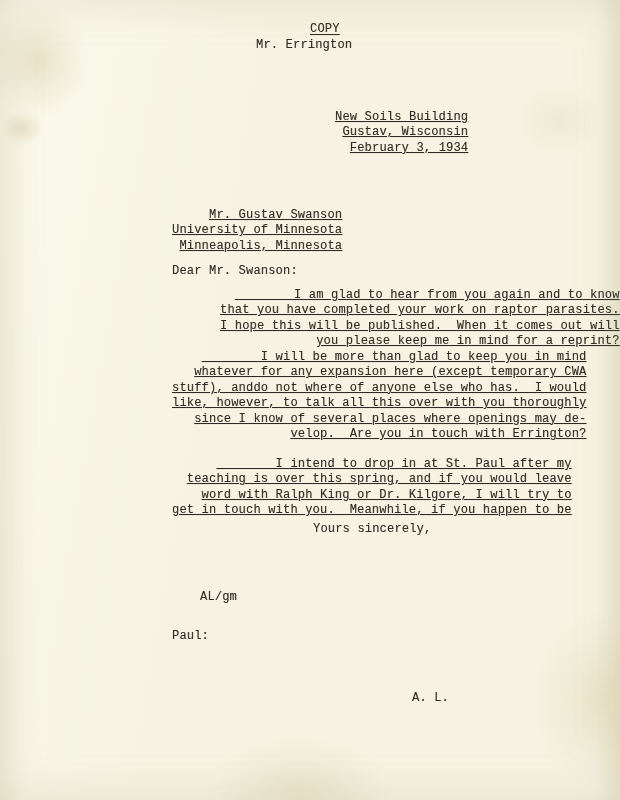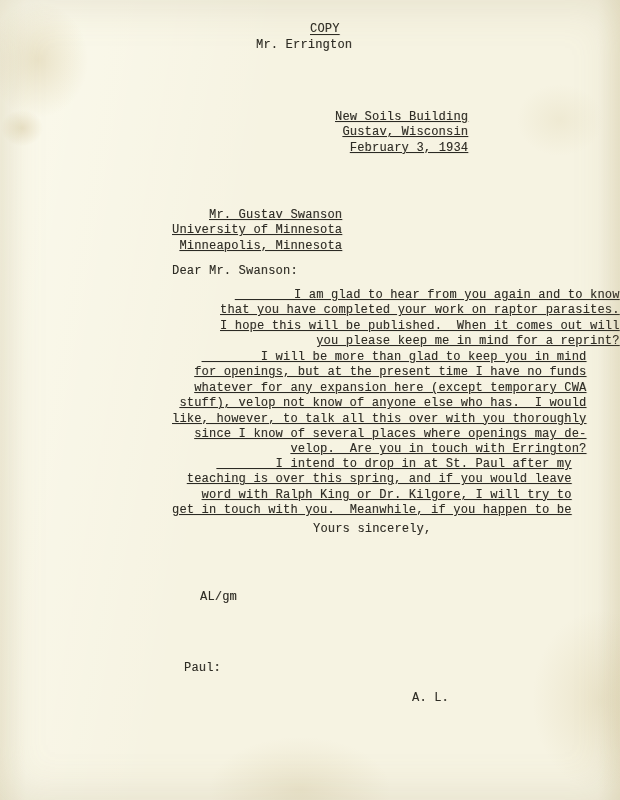--- a/index.html
+++ b/index.html
@@ -61,21 +61,21 @@
   #salutation        { left: 172px; top: 264px; }
 
   #para-1            { left: 172px; top: 288px; margin-left: 48px; }
   #para-2            { left: 172px; top: 350px; }
   #para-3            { left: 172px; top: 457px; }
 
   #closing           { left: 313px; top: 522px; }
   #signature-block   { left: 365px; top: 575px; }
   #typist-initials   { left: 200px; top: 590px; }
 
-  #postscript-label  { left: 184px; top: 629px; margin-top: 32px; }
+  #postscript-label  { left: 172px; top: 629px; }
   #postscript-body   { left: 215px; top: 629px; }
   #postscript-initials { left: 412px; top: 691px; }
 </style>
 </head>
 <body>
 
 <div id="page">
 
   <div id="paper-grain"></div>
 
@@ -98,23 +98,22 @@
 
   <div class="blk" id="para-1">
     <span class="tx">        I am glad to hear from you again and to know</span>
     <span class="tx">that you have completed your work on raptor parasites.</span>
     <span class="tx">I hope this will be published.  When it comes out will</span>
     <span class="tx">you please keep me in mind for a reprint?</span>
   </div>
 
   <div class="blk" id="para-2">
     <span class="tx">        I will be more than glad to keep you in mind</span>
-    <span class="tx">for openings, but at the present time I have no funds</span>
     <span class="tx">whatever for any expansion here (except temporary CWA</span>
-    <span class="tx">stuff), velop not know of anyone else who has.  I would</span>
+    <span class="tx">stuff), anddo not where of anyone else who has.  I would</span>
     <span class="tx">like, however, to talk all this over with you thoroughly</span>
     <span class="tx">since I know of several places where openings may de-</span>
     <span class="tx">velop.  Are you in touch with Errington?</span>
   </div>
 
   <div class="blk" id="para-3">
     <span class="tx">        I intend to drop in at St. Paul after my</span>
     <span class="tx">teaching is over this spring, and if you would leave</span>
     <span class="tx">word with Ralph King or Dr. Kilgore, I will try to</span>
     <span class="tx">get in touch with you.  Meanwhile, if you happen to be</span>

